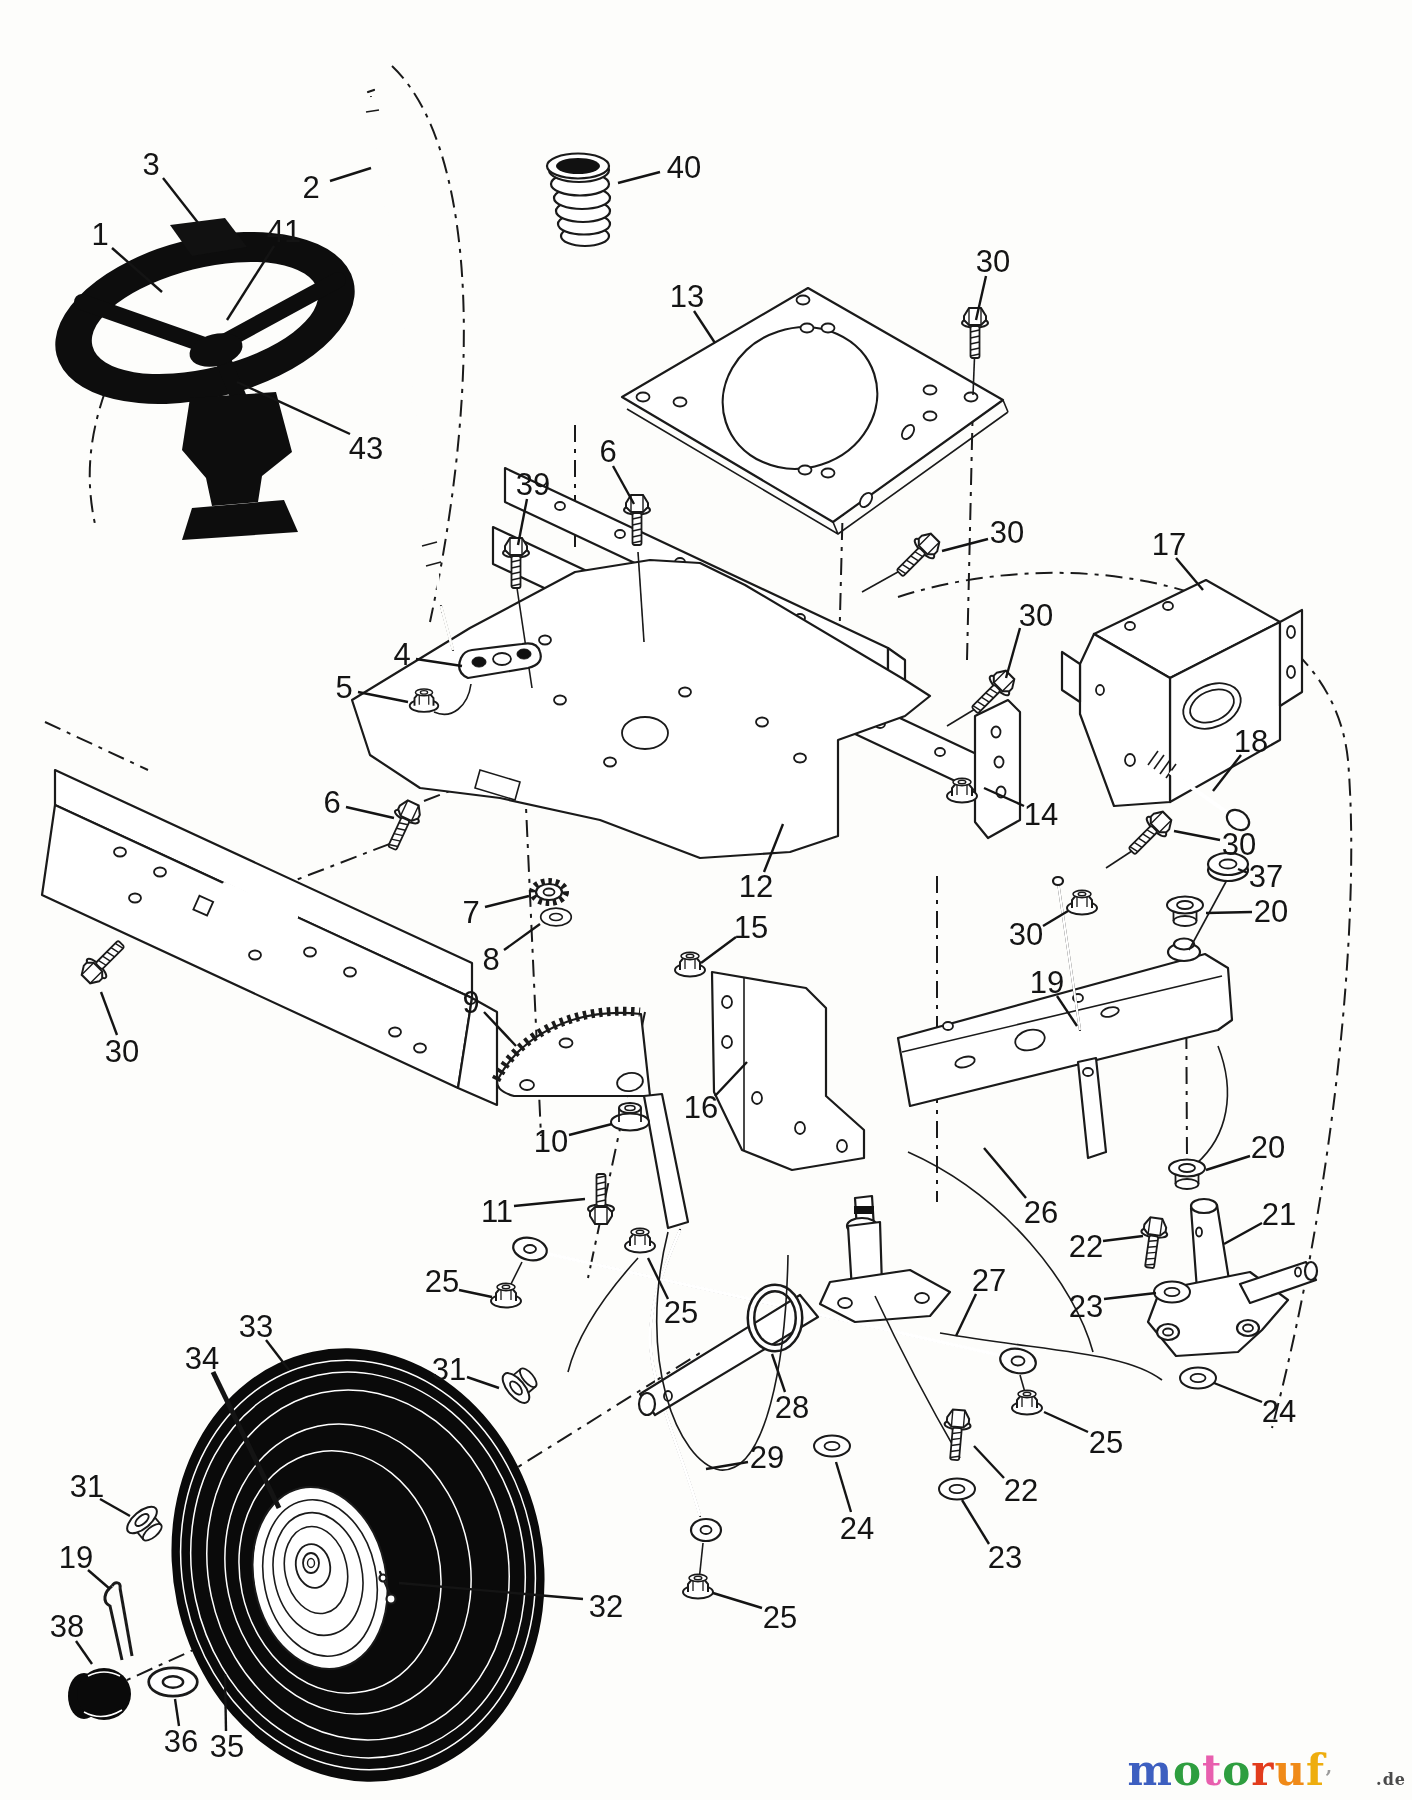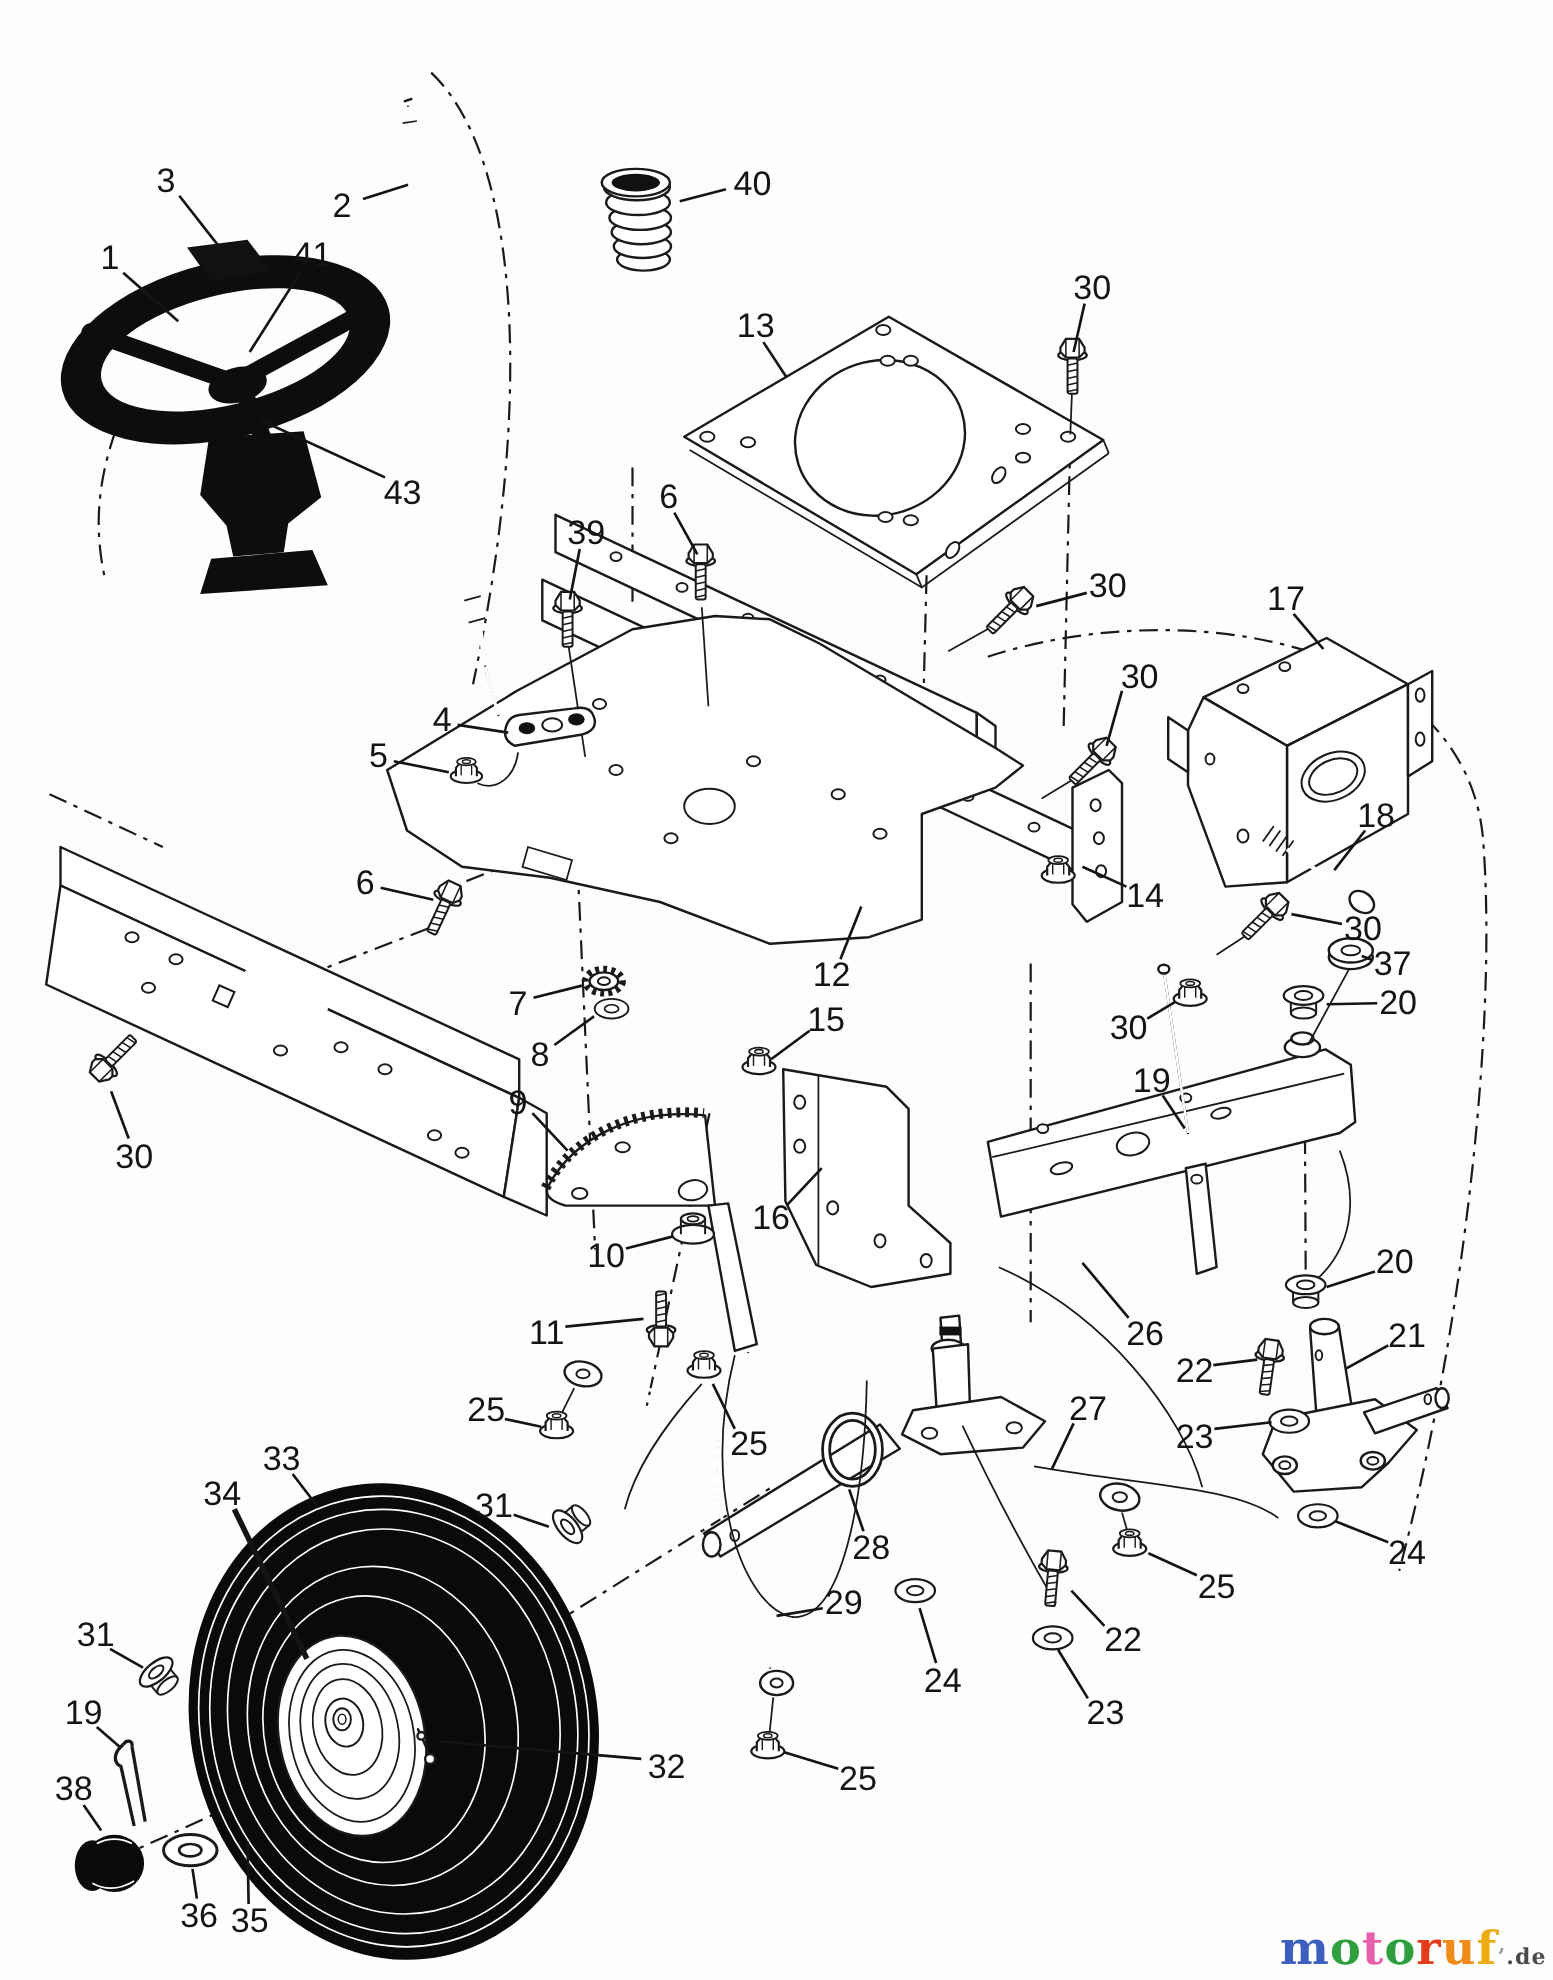--- a/index.html
+++ b/index.html
@@ -10,21 +10,21 @@
   .ln{fill:none;stroke:#1a1a1a;stroke-width:2.2;stroke-linecap:round;}
   .thin{fill:none;stroke:#1a1a1a;stroke-width:1.6;}
   .cl{fill:none;stroke:#1a1a1a;stroke-width:2;stroke-dasharray:17 7 4 7;}
   .hole{fill:#ffffff;stroke:#1a1a1a;stroke-width:1.8;}
   .bhole{fill:#111;stroke:#111;}
   .leader{fill:none;stroke:#141414;stroke-width:2.4;}
   .leader.thick{stroke-width:5;}
   text.callout{font-family:"Liberation Sans",sans-serif;font-size:31px;fill:#141414;}
   #watermark{position:absolute;right:6px;bottom:8px;font-family:"DejaVu Serif",serif;
              font-weight:bold;font-size:42px;letter-spacing:1px;line-height:1;user-select:none;}
-  #watermark .suffix{font-size:20px;font-weight:bold;}
+  #watermark .suffix{font-size:16px;font-weight:bold;margin-left:43px;}
   #watermark .tick{font-size:20px;color:#9a9a9a;}
 </style>
 </head>
 <body>
 
 <div class="stage">
 <svg viewBox="0 0 1412 1800" width="1412" height="1800">
   <defs>
     <g id="boltV">
       <ellipse cx="0" cy="5" rx="13" ry="4.5" fill="#fff" stroke="#1a1a1a" stroke-width="2"></ellipse>

